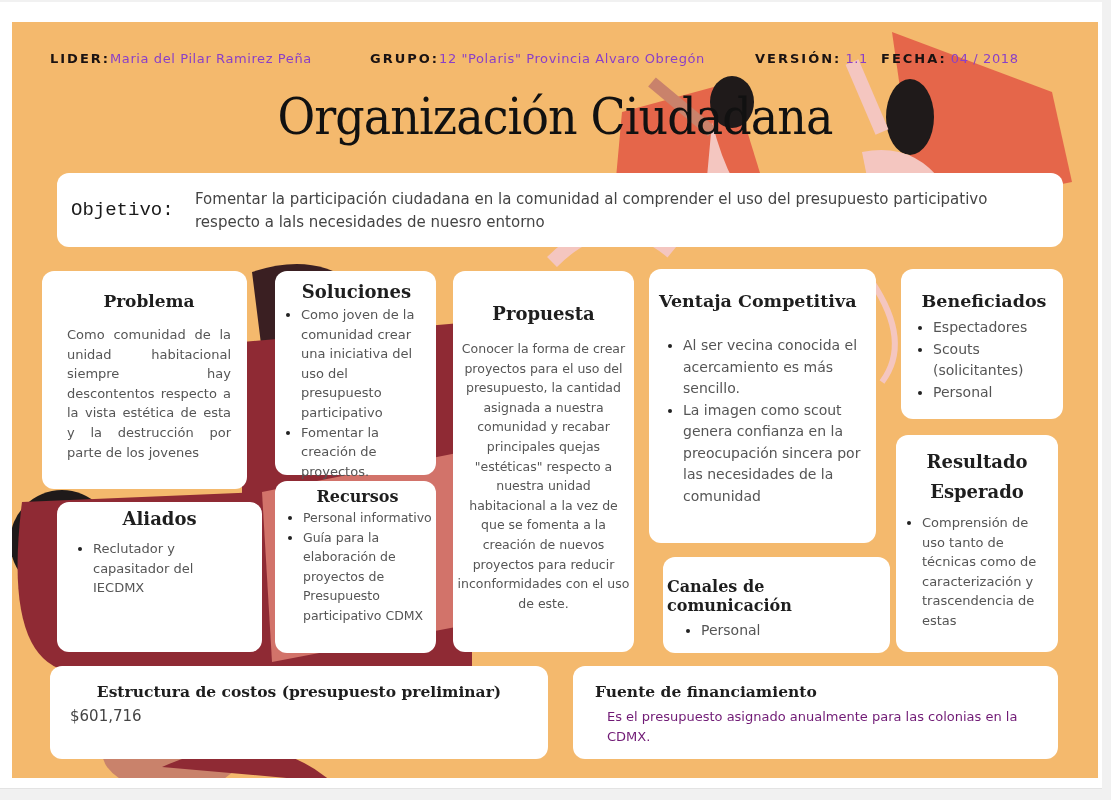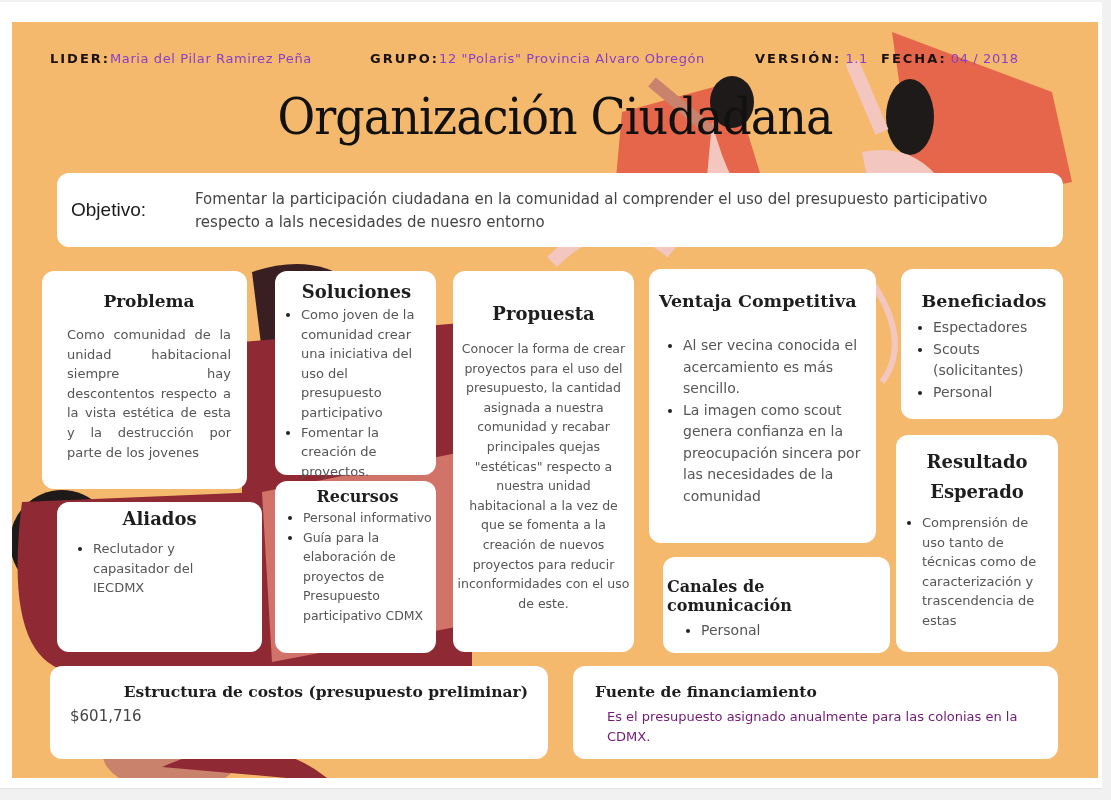--- a/index.html
+++ b/index.html
@@ -71,21 +71,21 @@
     <div class="hdr" style="left:743px">
       <span class="k">VERSIÓN:</span> <span class="v">1.1</span>
     </div>
     <div class="hdr" style="left:869px">
       <span class="k">FECHA:</span> <span class="v">04 / 2018</span>
     </div>
 
     <div style="position:absolute;left:0;width:1086px;top:66px;text-align:center;font-family:'DejaVu Serif',serif;font-size:50px;color:#111;letter-spacing:-1px;transform:scaleX(0.92);">Organización Ciudadana</div>
 
     <div class="card" style="left:45px;top:151px;width:1006px;height:74px;">
-      <div style="position:absolute;left:14px;top:26px;font-family:Liberation Sans, sans-serif;font-size:19px;color:#1a1a1a;">Objetivo:</div>
+      <div style="position:absolute;left:14px;top:26px;font-family:Liberation Mono, monospace;font-size:19px;color:#1a1a1a;">Objetivo:</div>
       <div class="body-t" style="position:absolute;left:138px;top:15px;width:820px;font-size:15px;line-height:23px;color:#444;">Fomentar la participación ciudadana en la comunidad al comprender el uso del presupuesto participativo respecto a lals necesidades de nuesro entorno</div>
     </div>
 
     <div class="card" style="left:30px;top:249px;width:205px;height:218px;padding:20px 16px 0 25px;">
       <h3 class="title-h">Problema</h3>
       <div class="body-t" style="margin-top:14px;text-align:justify;font-size:13px;">Como comunidad de la unidad habitacional siempre hay descontentos respecto a la vista estética de esta y la destrucción por parte de los jovenes</div>
     </div>
 
     <div class="card" style="left:263px;top:249px;width:161px;height:204px;padding:10px 4px 0 6px;">
       <h3 class="title-h" style="font-size:18px;">Soluciones</h3>
@@ -143,21 +143,21 @@
       <h3 class="title-h" style="font-size:18px;line-height:30px;">
         <span>Resultado</span><br>
         <span>Esperado</span>
       </h3>
       <ul class="bul body-t" style="margin-top:6px;font-size:13px;padding-left:20px;">
         <li>Comprensión de uso tanto de técnicas como de caracterización y trascendencia de estas</li>
       </ul>
     </div>
 
     <div class="card" style="left:38px;top:644px;width:498px;height:93px;padding:16px 20px 0 20px;">
-      <h3 class="title-h" style="font-size:15.5px;text-align:right;">Estructura de costos (presupuesto preliminar)</h3>
+      <h3 class="title-h" style="font-size:15.5px;text-align:center;">Estructura de costos (presupuesto preliminar)</h3>
       <div class="body-t" style="margin-top:6px;font-size:15px;color:#444;">$601,716</div>
     </div>
 
     <div class="card" style="left:561px;top:644px;width:485px;height:93px;padding:16px 22px 0 22px;">
       <h3 class="title-h" style="font-size:15.5px;text-align:left;">Fuente de financiamiento</h3>
       <div class="body-t" style="margin-top:6px;padding-left:12px;width:430px;font-size:13px;color:#701a75;">Es el presupuesto asignado anualmente para las colonias en la CDMX.</div>
     </div>
 
   </div>
 </div>

